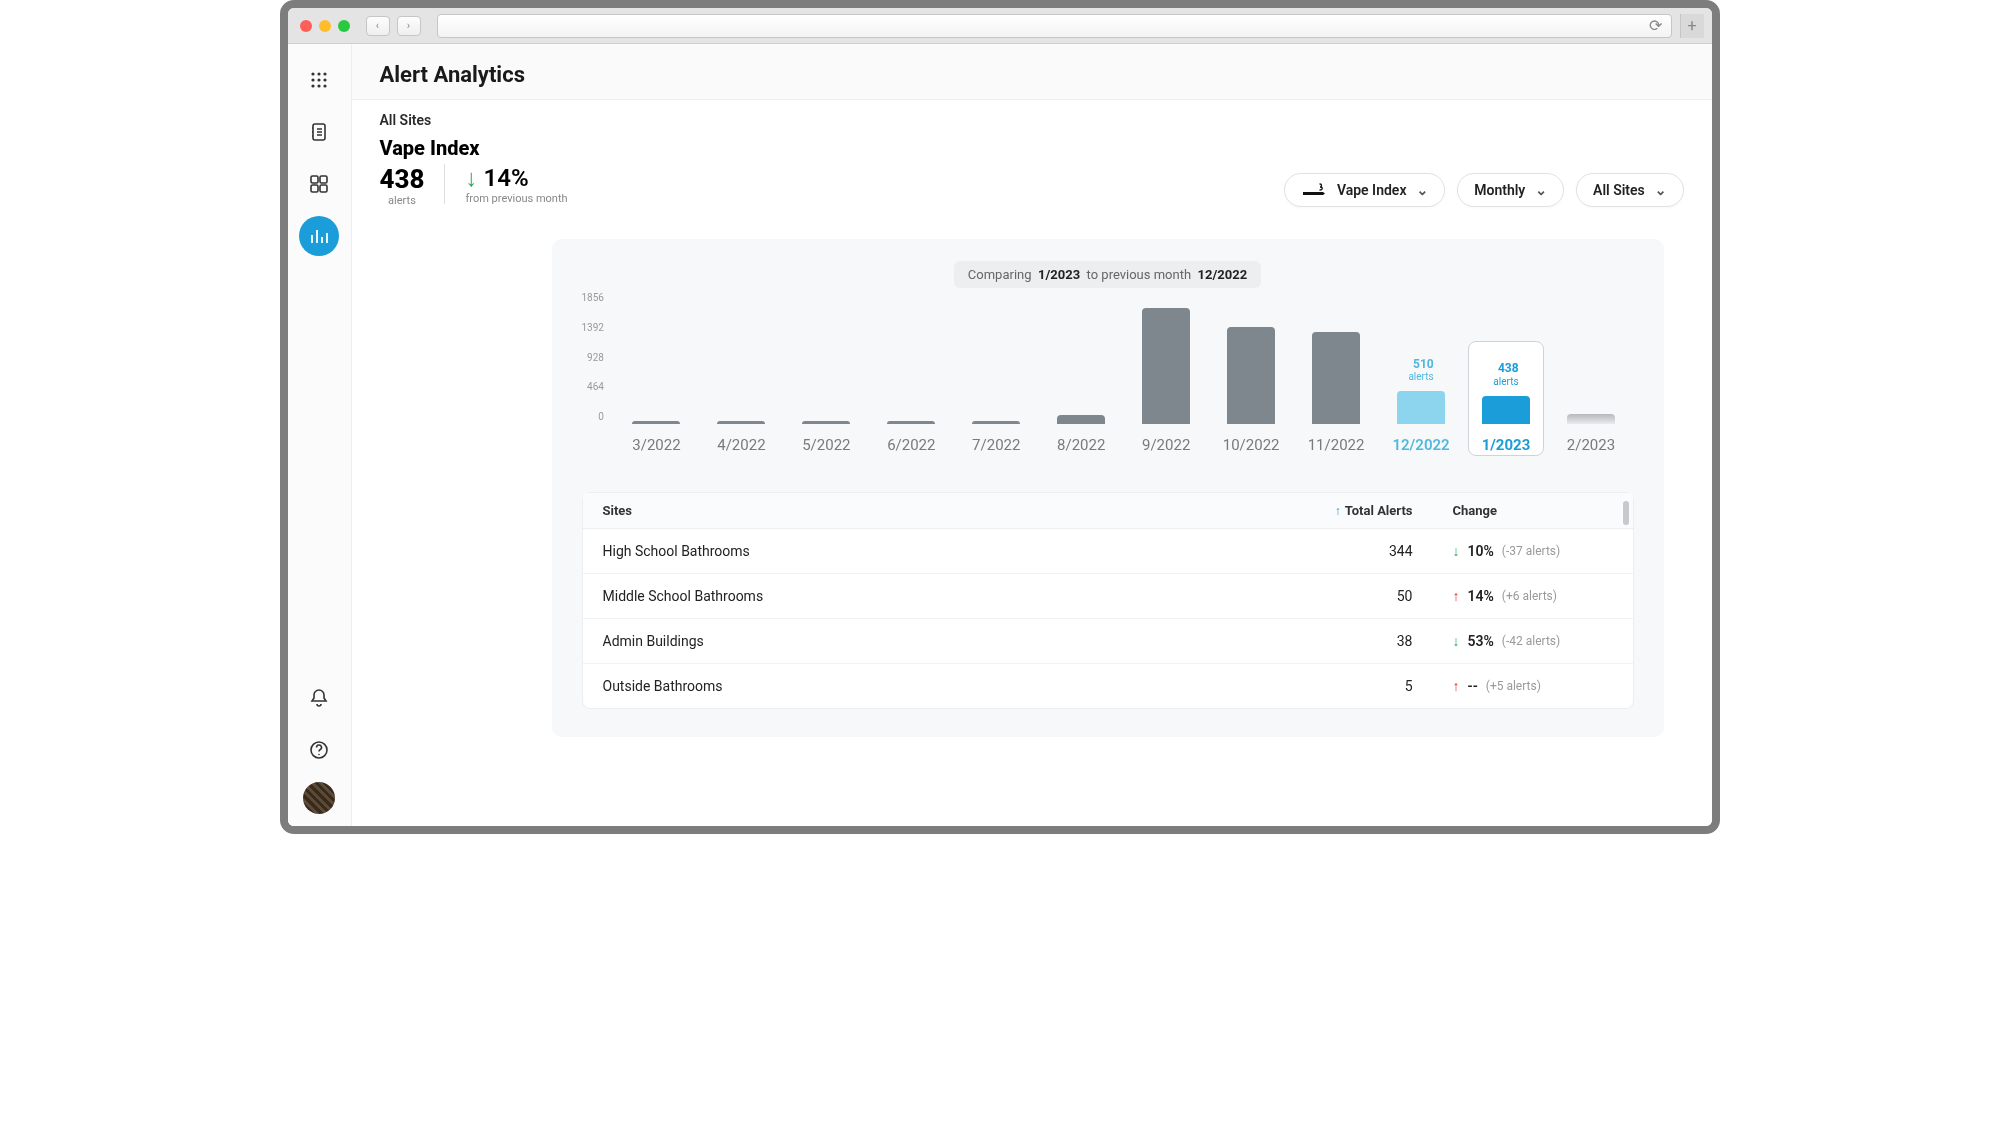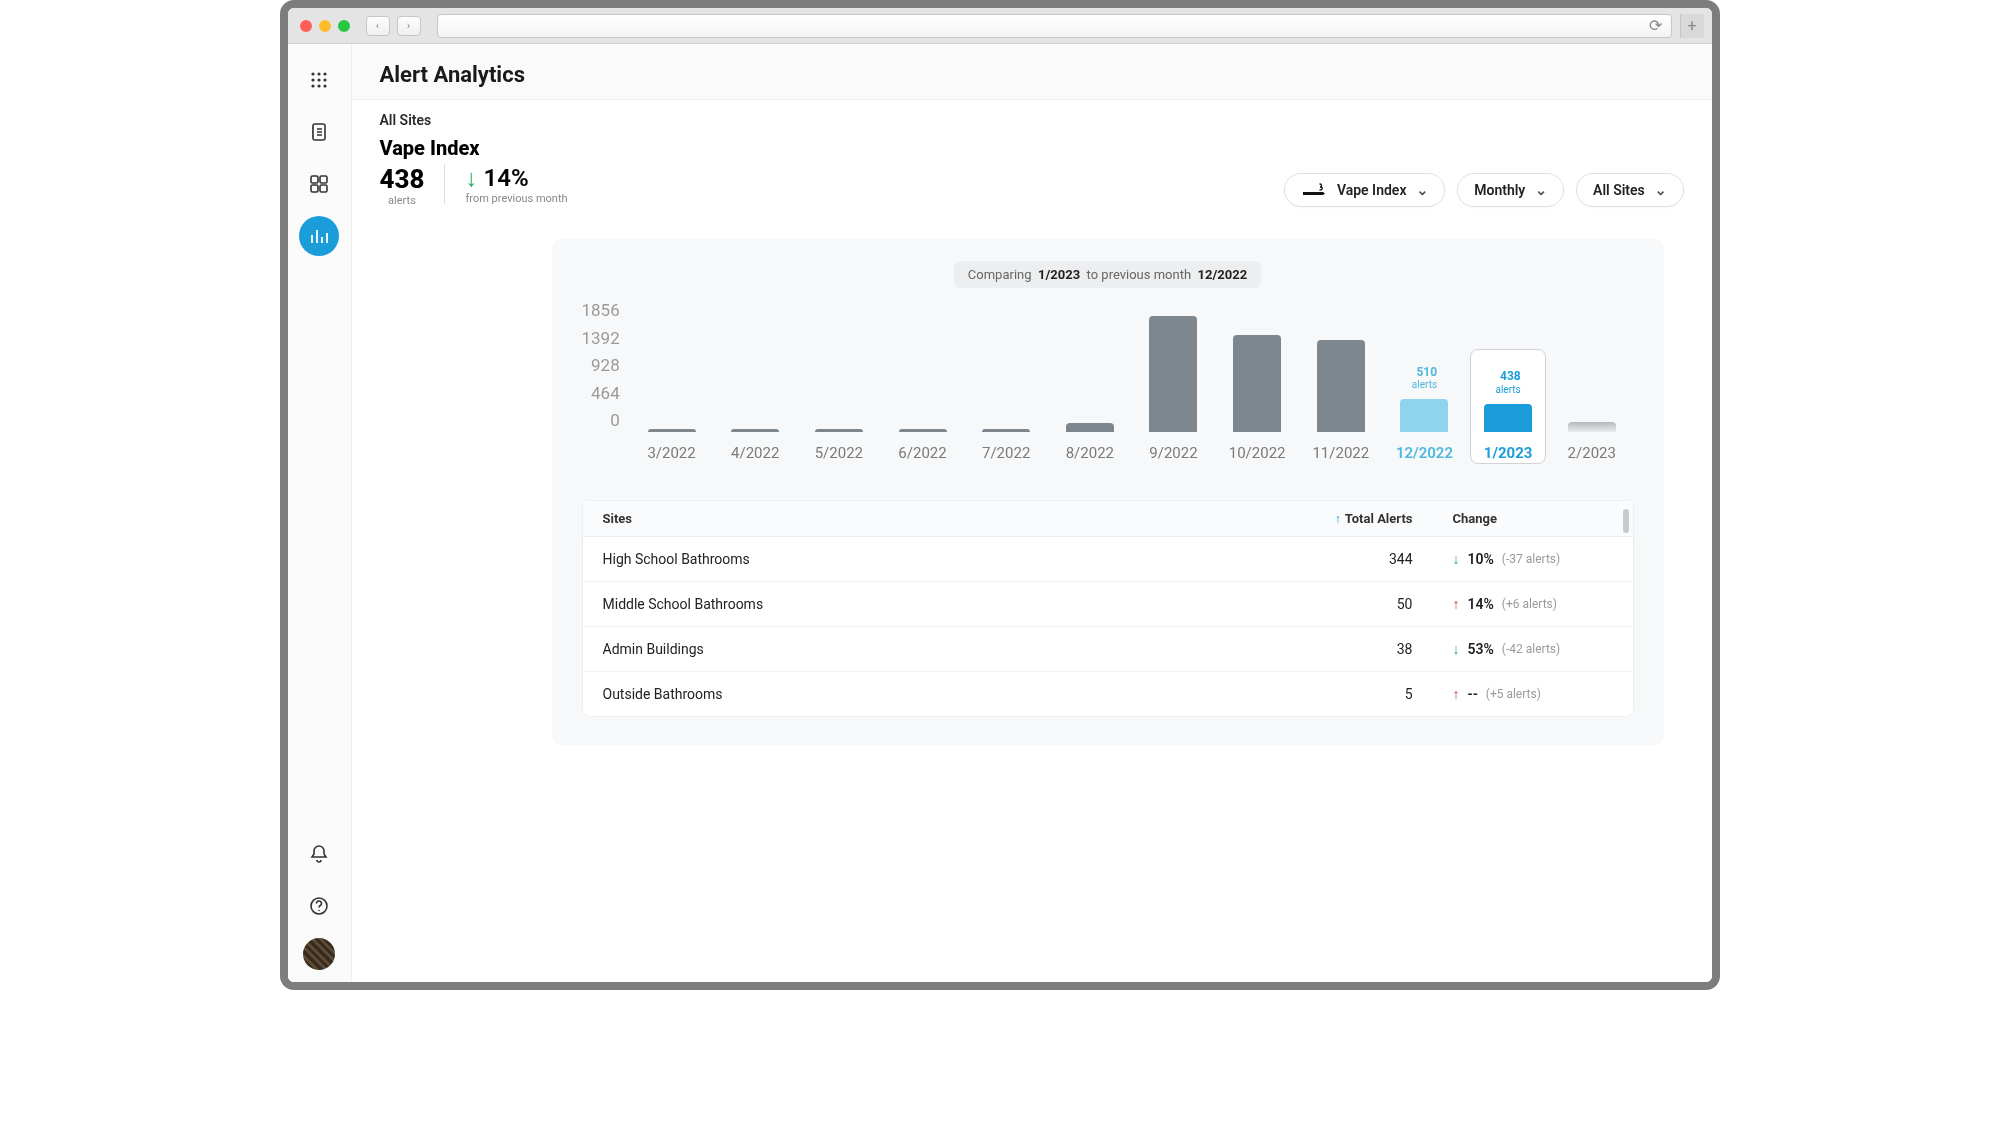--- a/index.html
+++ b/index.html
@@ -12,21 +12,21 @@
 .traffic-lights span { width: 12px; height: 12px; border-radius: 50%; display: inline-block; }
 .tl-red { background: #ff5f57; }
 .tl-yellow { background: #ffbd2e; }
 .tl-green { background: #28c940; }
 .nav-btn { width: 24px; height: 20px; border: 1px solid #c6c6c6; background: linear-gradient(#fdfdfd,#efefef); border-radius: 4px; display: flex; align-items: center; justify-content: center; font-size: 11px; color: #888; }
 .nav-btn + .nav-btn { margin-left: -1px; }
 .url-bar { flex: 1; height: 24px; background: linear-gradient(#ffffff,#f3f3f3); border: 1px solid #c6c6c6; border-radius: 4px; margin-left: 8px; display: flex; align-items: center; justify-content: flex-end; padding-right: 8px; color: #888; }
 .new-tab-btn { width: 24px; height: 24px; border-left: 1px solid #c6c6c6; display: flex; align-items: center; justify-content: center; color: #888; background:#d9d9d9; }
 
 
-.app { display: flex; height: 938px; background: #fff; }
+.app { display: flex; height: 782px; background: #fff; }
 
 
 .sidebar { width: 64px; background: #fbfbfb; border-right: 1px solid #eee; display: flex; flex-direction: column; align-items: center; padding-top: 16px; }
 .sidebar .sb-item { width: 40px; height: 40px; display: flex; align-items: center; justify-content: center; border-radius: 50%; margin-bottom: 12px; color: #4a4a4a; cursor: pointer; }
 .sidebar .sb-item.active { background: #1b9dd9; color: #fff; }
 .sidebar .spacer { flex: 1; }
 .sidebar .avatar { width: 32px; height: 32px; border-radius: 50%; background: repeating-linear-gradient(45deg,#3a2a1a,#3a2a1a 3px,#5a4a3a 3px,#5a4a3a 6px); margin-bottom: 12px; }
 
 
 .main { flex: 1; display: flex; flex-direction: column; overflow: hidden; }
@@ -47,25 +47,25 @@
 .arrow-up-red { color: #d9342b; }
 .change-sub { font-size: 11px; color: #888; }
 
 
 .filters { display: flex; gap: 12px; }
 .pill { border: 1px solid #e1e1e1; border-radius: 22px; padding: 8px 16px; display: flex; align-items: center; gap: 10px; font-size: 14px; font-weight: 600; color: #222; cursor:pointer; background:#fff; box-shadow: 0 1px 3px rgba(0,0,0,0.03); }
 .pill .chev { color: #555; }
 
 
 .chart-card { margin: 24px 48px 24px 200px; background: #f7f8f9; border-radius: 10px; padding: 22px 30px 0 30px; }
-.comparing-badge { display: block; margin: 0 auto 12px auto; width: fit-content; background: #edeef0; border-radius: 6px; padding: 6px 14px; font-size: 13px; color: #666; }
+.comparing-badge { display: block; margin: 0 auto 4px auto; width: fit-content; background: #edeef0; border-radius: 6px; padding: 6px 14px; font-size: 13px; color: #666; }
 .comparing-badge b { color: #222; font-weight: 700; }
 
 .chart-area { display: flex; height: 180px; }
-.y-axis { display: flex; flex-direction: column; justify-content: space-between; align-items: flex-end; height: 130px; padding-right: 10px; font-size: 17px; color: #9a9a9a; }
+.y-axis { display: flex; flex-direction: column; justify-content: space-between; align-items: flex-end; height: 130px; padding-right: 10px; font-size: 10px; color: #9a9a9a; }
 .bars-row { flex: 1; display: flex; align-items: flex-end; gap: 0; height: 160px; }
 .bar-slot { flex: 1; display: flex; flex-direction: column; align-items: center; gap: 6px; position:relative; }
 .bar-slot .bar { width: 48px; border-radius: 4px 4px 0 0; }
 .bar-slot .bar.gray { background: #7e868e; }
 .bar-slot .bar.lightblue { background: #8dd4ef; }
 .bar-slot .bar.blue { background: #1b9dd9; }
 .bar-slot .bar.future { background: linear-gradient(#b5b9bd, #e9ebec); }
 .bar-slot .x-label { font-size: 15px; color: #7a7a7a; margin-top: 6px; height:16px;}
 .bar-slot.selected { }
 .bar-slot.selected .sel-box { position:absolute; bottom:-4px; top:-20px; left:4px; right:4px; border:1px solid #cfd3d7; border-radius:8px; background:#fff; z-index:0;}

